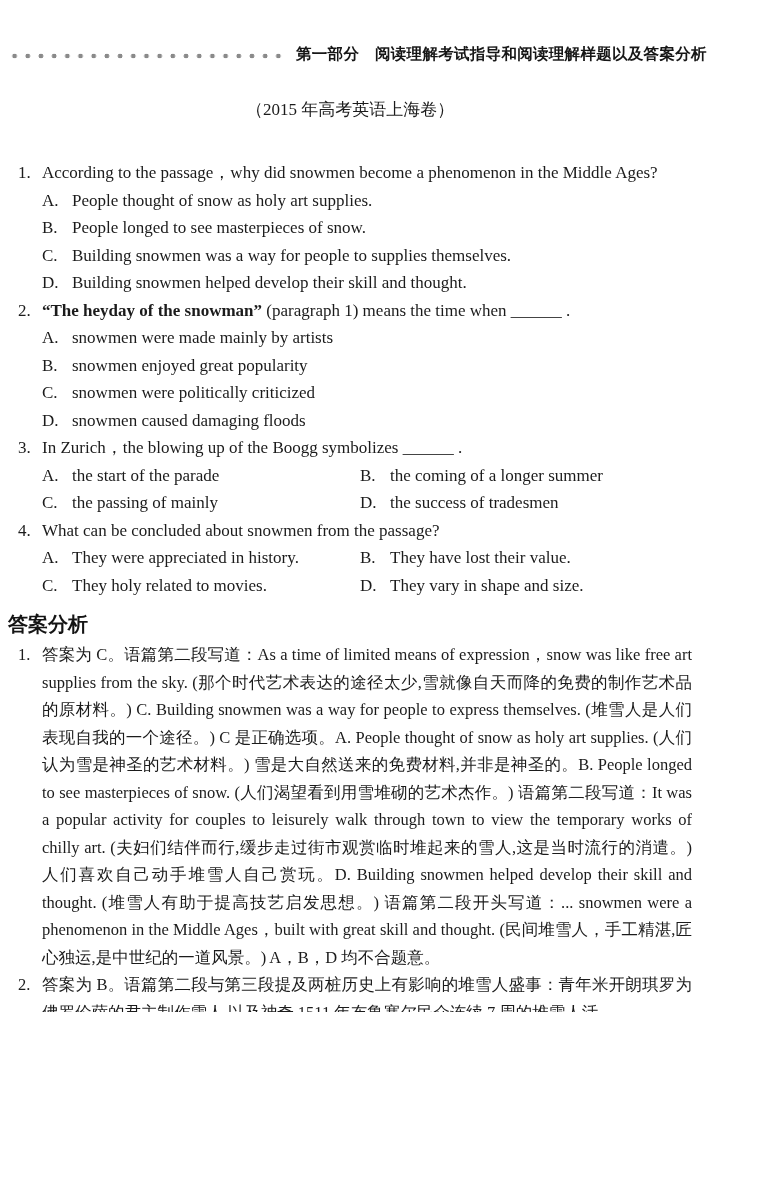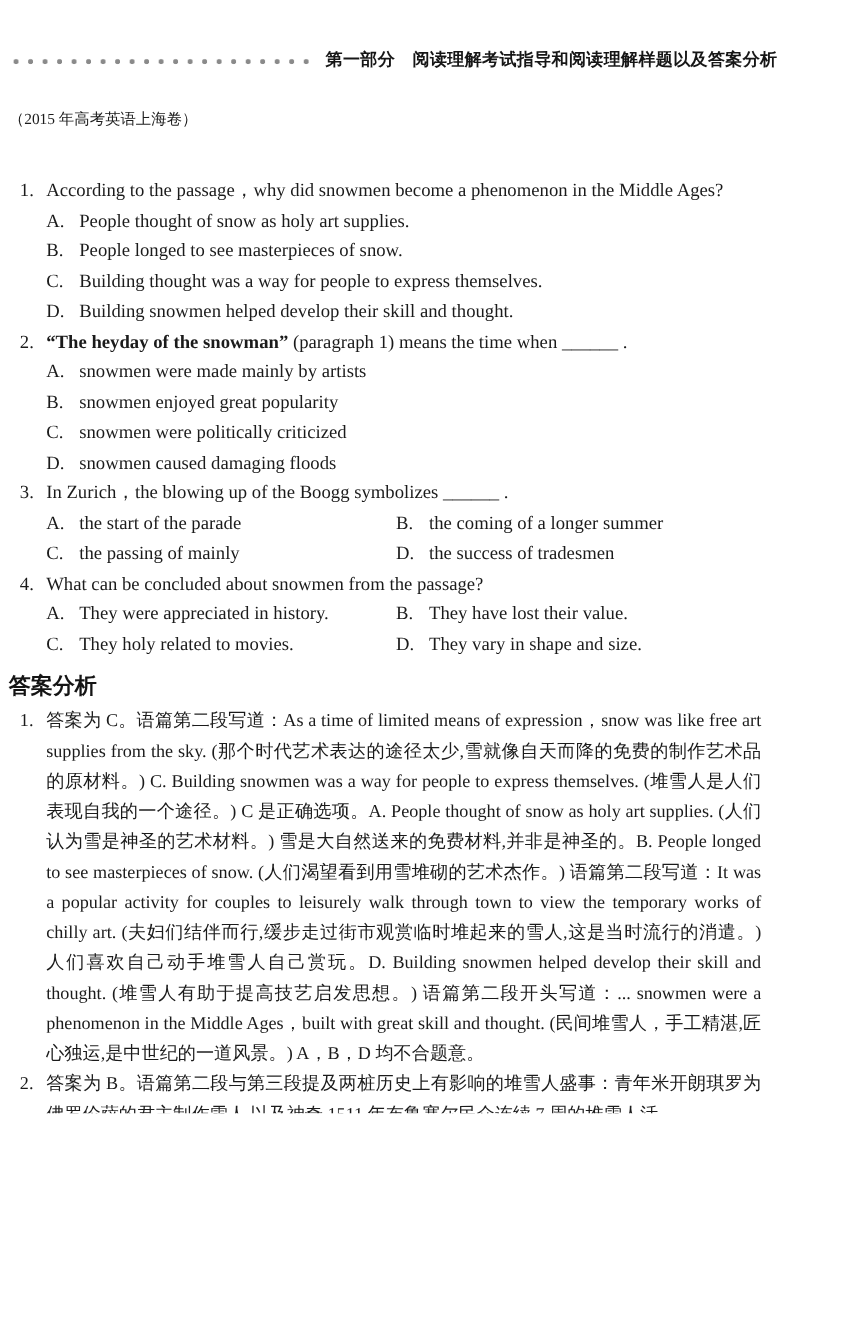--- a/index.html
+++ b/index.html
@@ -20,21 +20,21 @@
   }
   .header-title{
     margin-left:10px;flex:none;
     font-family:"Liberation Sans","DejaVu Sans",sans-serif;
     font-weight:bold;font-size:15.5px;color:#161616;letter-spacing:.3px;white-space:nowrap;
   }
 
   
   .main{position:absolute;left:8px;top:96px;width:684px;}
   .passage{font-size:17px;line-height:28px;text-align:justify;margin:0;}
-  .attribution{font-size:14px;line-height:28px;text-align:left;margin:0;}
+  .attribution{font-size:17px;line-height:28px;text-align:center;margin:0;}
 
   .questions{margin-top:35px;font-size:17px;line-height:27.5px;}
   .q-head{display:flex;padding-left:10px;}
   .q-num{flex:none;width:24px;}
   .q-stem{flex:1;text-align:justify;}
   .q-stem .bold{font-weight:bold;}
   .opt{display:flex;padding-left:34px;}
   .opt-label{flex:none;width:30px;}
   .opt-text{flex:1;}
   .opt-grid{padding-left:34px;display:grid;grid-template-columns:318px 1fr;}
@@ -80,21 +80,21 @@
         <div class="opt">
           <div class="opt-label">A.</div>
           <div class="opt-text">People thought of snow as holy art supplies.</div>
         </div>
         <div class="opt">
           <div class="opt-label">B.</div>
           <div class="opt-text">People longed to see masterpieces of snow.</div>
         </div>
         <div class="opt">
           <div class="opt-label">C.</div>
-          <div class="opt-text">Building thought was a way for people to express themselves.</div>
+          <div class="opt-text">Building snowmen was a way for people to supplies themselves.</div>
         </div>
         <div class="opt">
           <div class="opt-label">D.</div>
           <div class="opt-text">Building snowmen helped develop their skill and thought.</div>
         </div>
       </div>
 
       <div>
         <div class="q-head">
           <div class="q-num">2.</div>

